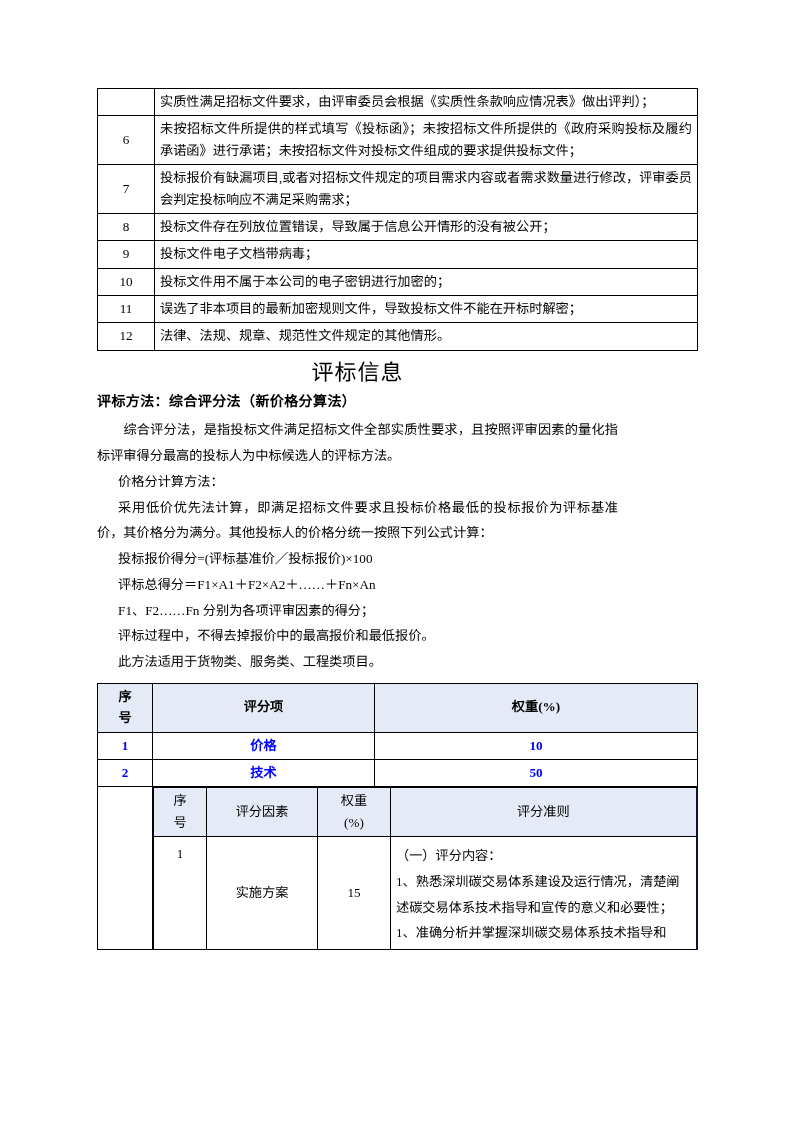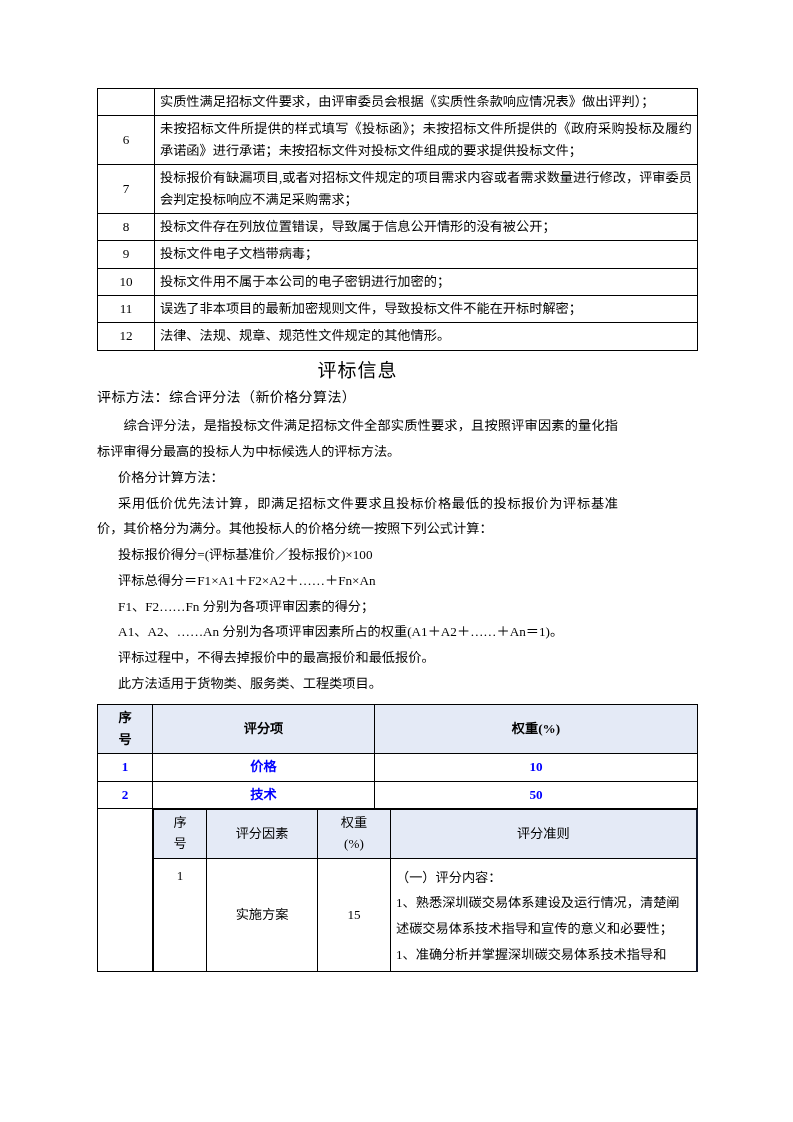--- a/index.html
+++ b/index.html
@@ -47,28 +47,28 @@
   .tbl-reasons .c-txt {
     text-align: justify;
     text-justify: inter-ideograph;
   }
   .tbl-reasons tr:first-child .c-no { border-top-color: #000; }
 
   
   .doc-title {
     text-align: center;
     font-family: "DejaVu Sans", "Liberation Sans", sans-serif;
-    font-size: 19px;
+    font-size: 22px;
     font-weight: normal;
     letter-spacing: 1px;
     margin: 7px 0 4px 0;
     line-height: 1.35;
   }
   .method-line {
-    font-weight: normal;
+    font-weight: bold;
     font-size: 14px;
     letter-spacing: 0.4px;
     margin: 0 0 5px 0;
     line-height: 1.5;
   }
 
   
   .para {
     font-size: 13.2px;
     line-height: 1.95;
@@ -178,21 +178,20 @@
   <h1 class="doc-title">评标信息</h1>
 
   <p class="method-line">评标方法：综合评分法（新价格分算法）</p>
 
   <p class="para indent">综合评分法，是指投标文件满足招标文件全部实质性要求，且按照评审因素的量化指标评审得分最高的投标人为中标候选人的评标方法。</p>
   <p class="para sub">价格分计算方法：</p>
   <p class="para sub">采用低价优先法计算，即满足招标文件要求且投标价格最低的投标报价为评标基准价，其价格分为满分。其他投标人的价格分统一按照下列公式计算：</p>
   <p class="para sub mono-ish">投标报价得分=(评标基准价／投标报价)×100</p>
   <p class="para sub mono-ish">评标总得分＝F1×A1＋F2×A2＋……＋Fn×An</p>
   <p class="para sub mono-ish">F1、F2……Fn 分别为各项评审因素的得分；</p>
-  <p class="para sub mono-ish">A1、A2、……An 分别为各项评审因素所占的权重(A1＋A2＋……＋An＝1)。</p>
   <p class="para sub">评标过程中，不得去掉报价中的最高报价和最低报价。</p>
   <p class="para sub">此方法适用于货物类、服务类、工程类项目。</p>
 
   <table class="tbl-score">
     <tbody>
       <tr>
         <td class="c-seq hdr" style="white-space:pre-line;">序
 号</td>
         <td class="c-item hdr">评分项</td>
         <td class="c-wt hdr">权重(%)</td>

